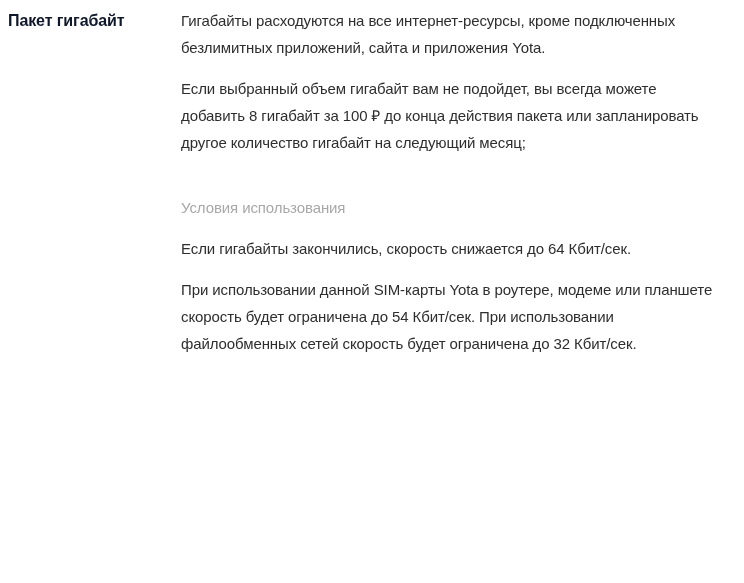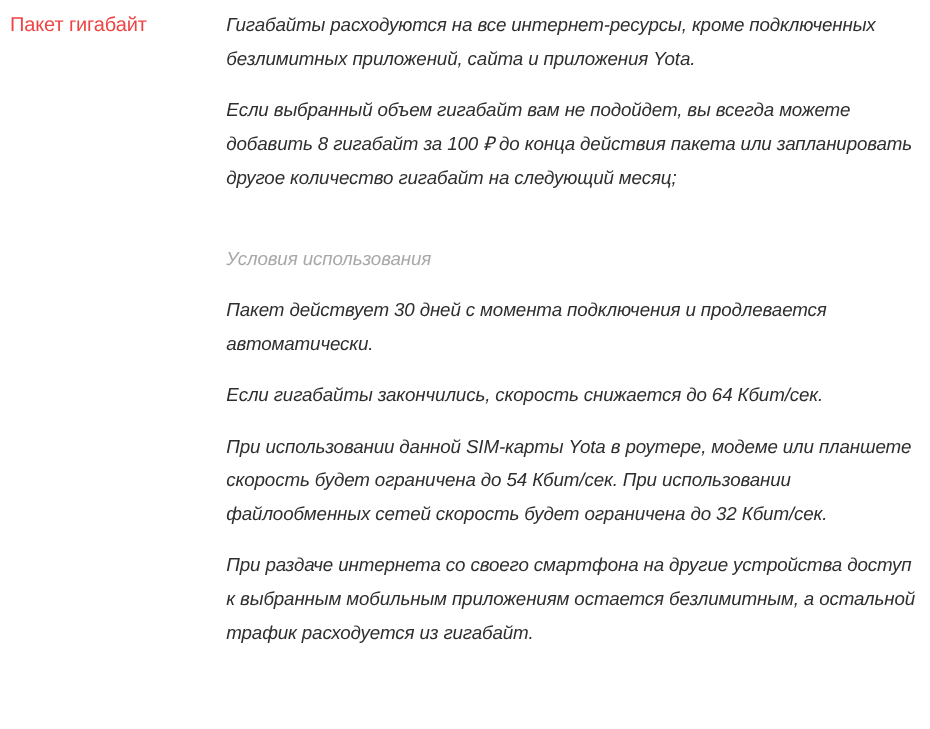--- a/index.html
+++ b/index.html
@@ -20,30 +20,29 @@
     padding-top: 7px;
     box-sizing: border-box;
   }
   .term-col {
     flex: 0 0 181px;
     box-sizing: border-box;
     padding-left: 8px;
   }
   .term-title {
     font-size: 16px;
-    font-weight: 400;
+    font-weight: 700;
     line-height: 27px;
     letter-spacing: -0.1px;
-    color: #ef4444;
+    color: #0f172a;
     white-space: pre;
   }
   .desc-col {
     flex: 1 1 auto;
     min-width: 0;
-    font-style: italic;
   }
   .para {
     margin: 0 0 14px 0;
     font-size: 15px;
     line-height: 27px;
     letter-spacing: -0.1px;
     color: #2e2e2e;
     white-space: pre;
   }
   .para.muted {
@@ -58,23 +57,18 @@
   <div class="term-col">
     <div class="term-title">Пакет гигабайт</div>
   </div>
   <div class="desc-col">
     <p class="para">Гигабайты расходуются на все интернет-ресурсы, кроме подключенных
 безлимитных приложений, сайта и приложения Yota.</p>
     <p class="para">Если выбранный объем гигабайт вам не подойдет, вы всегда можете
 добавить 8 гигабайт за 100 ₽ до конца действия пакета или запланировать
 другое количество гигабайт на следующий месяц;</p>
     <p class="para muted">Условия использования</p>
-    <p class="para">Пакет действует 30 дней с момента подключения и продлевается
-автоматически.</p>
     <p class="para">Если гигабайты закончились, скорость снижается до 64 Кбит/сек.</p>
     <p class="para">При использовании данной SIM-карты Yota в роутере, модеме или планшете
 скорость будет ограничена до 54 Кбит/сек. При использовании
 файлообменных сетей скорость будет ограничена до 32 Кбит/сек.</p>
-    <p class="para">При раздаче интернета со своего смартфона на другие устройства доступ
-к выбранным мобильным приложениям остается безлимитным, а остальной
-трафик расходуется из гигабайт.</p>
   </div>
 </div>
 
 </body></html>

